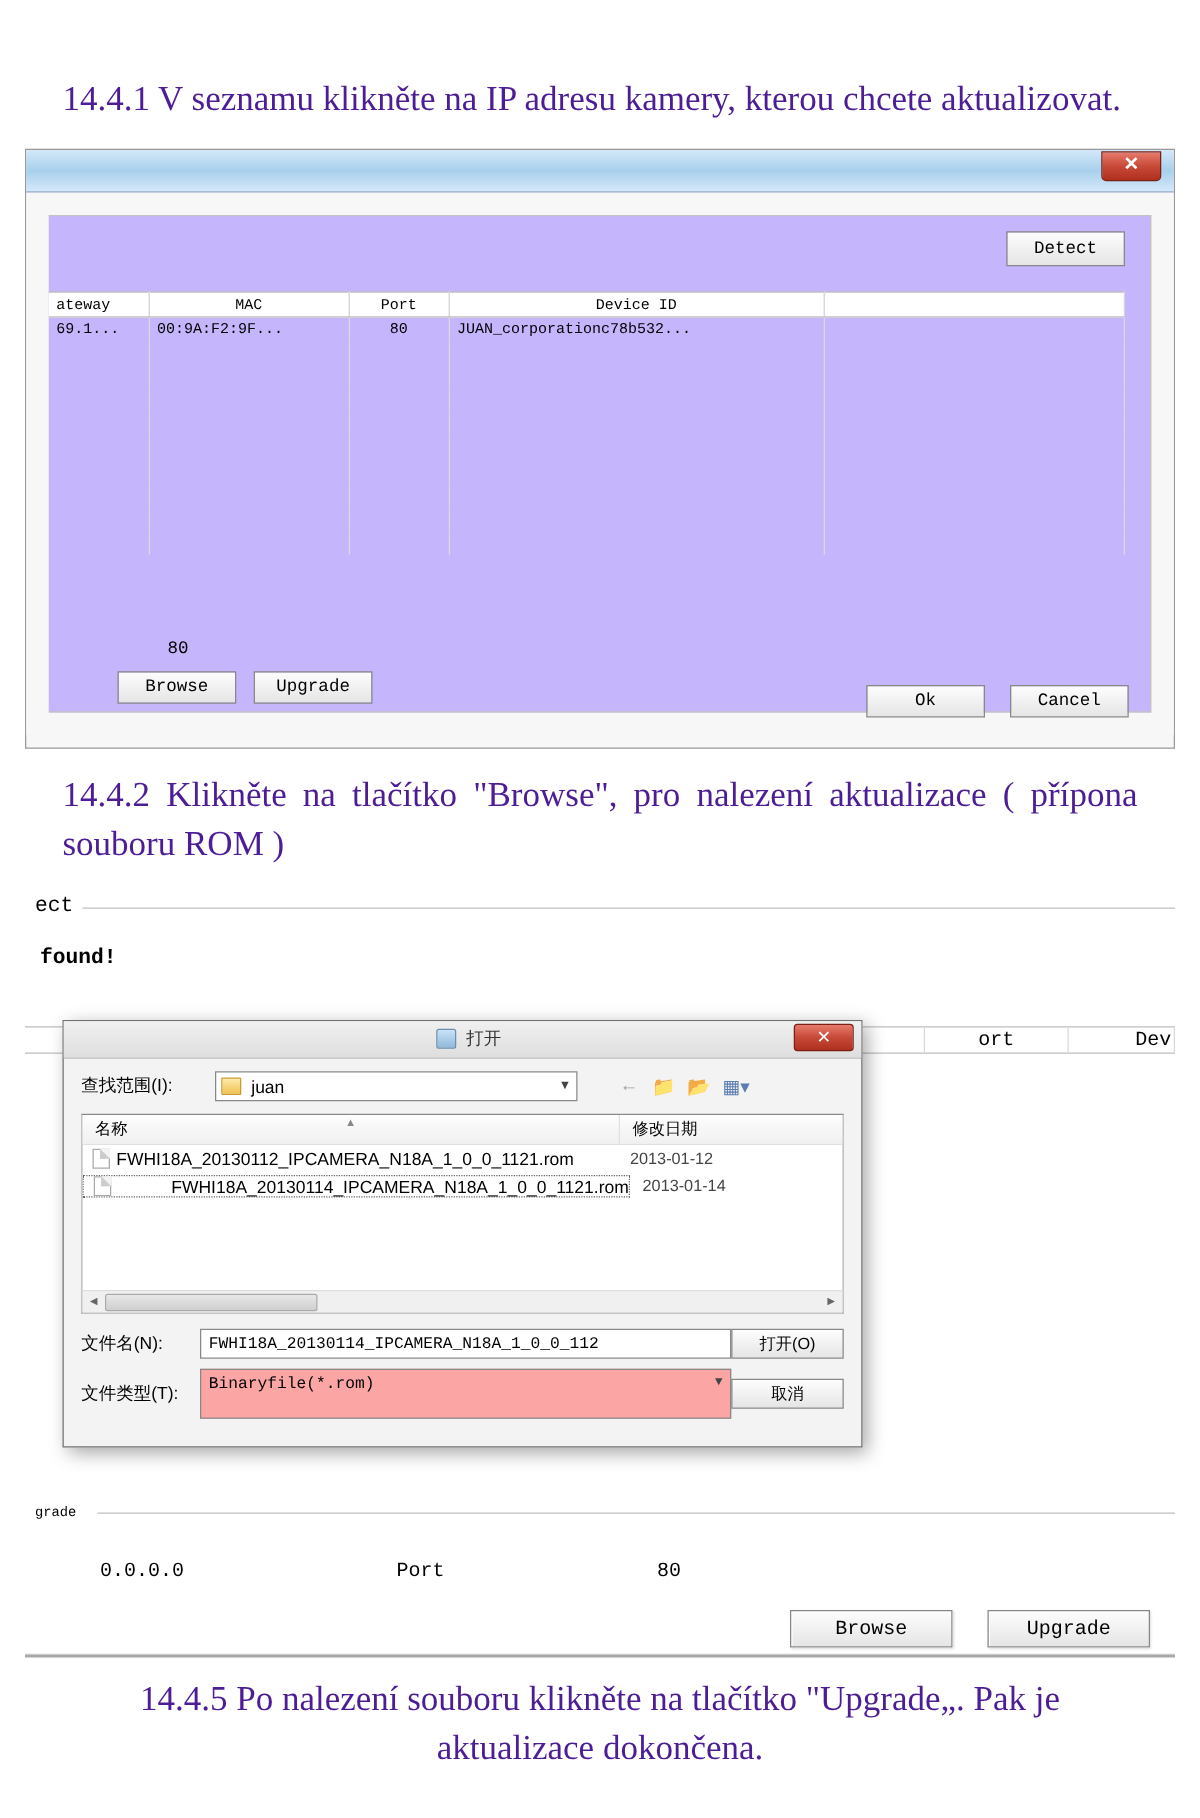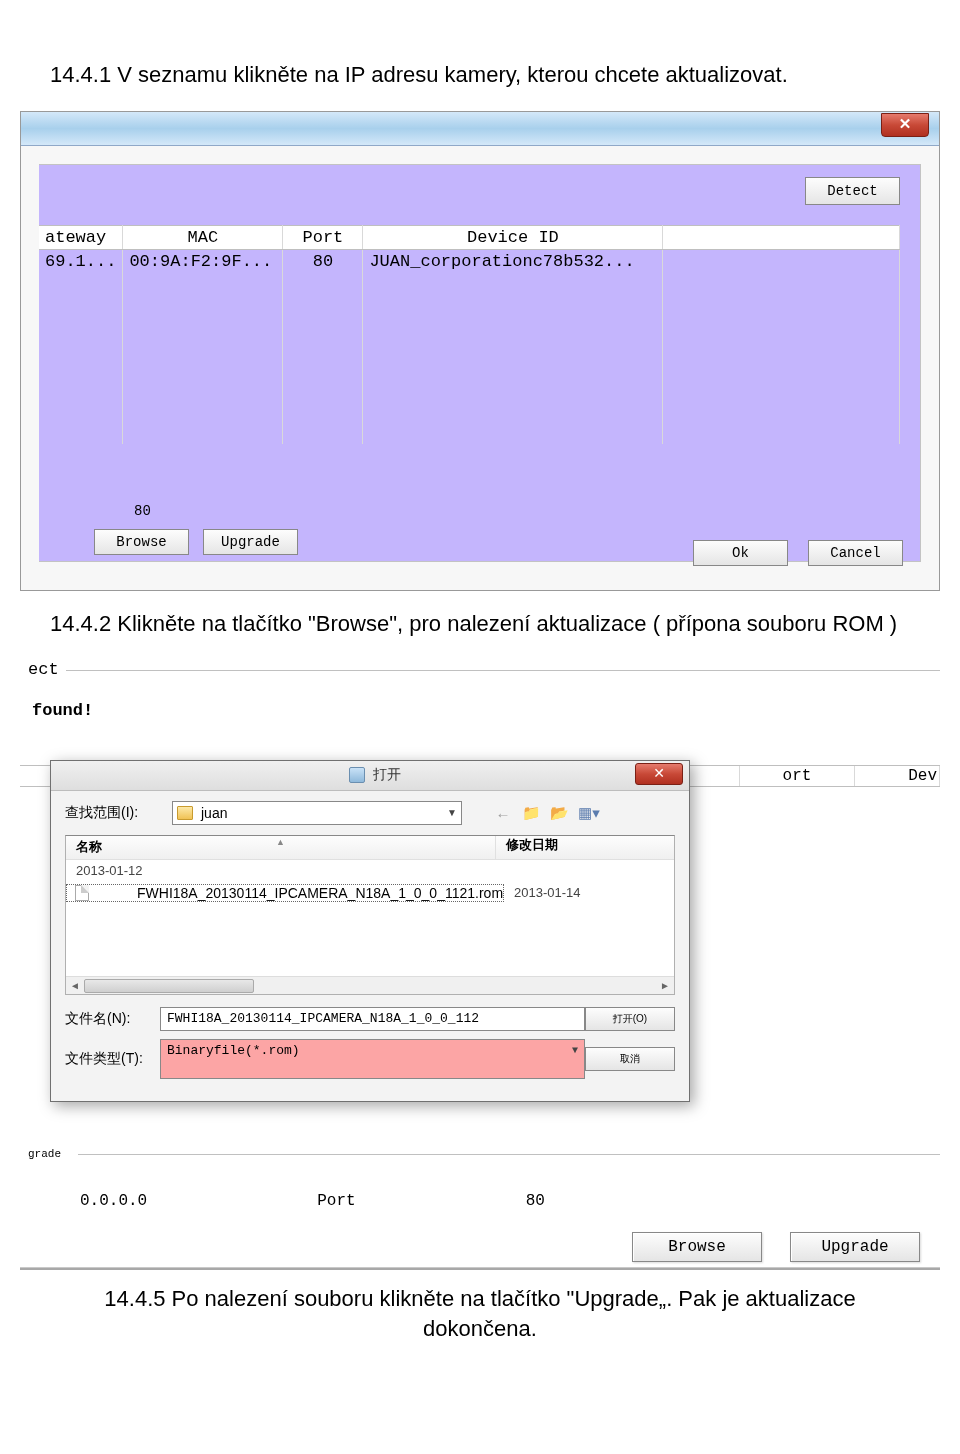--- a/index.html
+++ b/index.html
@@ -6,24 +6,25 @@
     body {
       margin: 0;
       font-family: Arial, sans-serif;
       background: #fff;
       width: 960px;
     }
     .page {
       padding: 60px 50px 40px 50px;
     }
     .instruction {
-      font-size: 22px;
+      font-size: 28px;
       line-height: 1.4;
       margin-bottom: 20px;
-      color: #000000;
+      color: #4c1d95;
+      font-family: Liberation Serif, serif;
     }
     .instruction.justified {
       text-align: justify;
     }
 
     
     .dialog1 {
       position: relative;
       background: #f7f7f7;
       border: 1px solid #999;
@@ -76,21 +77,21 @@
       text-align: center;
       line-height: 26px;
     }
     .device-table {
       position: absolute;
       top: 60px;
       left: 0;
       right: 20px;
       border-collapse: collapse;
       font-family: "Courier New", monospace;
-      font-size: 17px;
+      font-size: 12px;
       width: calc(100% - 20px);
     }
     .device-table th {
       border: 1px solid #d9d9d9;
       border-top: 1px solid #bfbfbf;
       border-bottom: 1px solid #bfbfbf;
       padding: 2px 8px;
       font-weight: normal;
       text-align: center;
       height: 20px;
@@ -310,22 +311,21 @@
       margin-bottom: 12px;
       position: relative;
       overflow: hidden;
     }
     .fl-header {
       display: flex;
       height: 24px;
       border-bottom: 1px solid #e0e0e0;
       background: linear-gradient(to bottom, #fdfdfd, #f0f0f0);
       font-size: 13px;
-      align-items: flex-start;
-      font-weight: bold;
+      align-items: center;
     }
     .fl-col1 {
       flex: 0 0 430px;
       padding-left: 10px;
       border-right: 1px solid #e0e0e0;
       height: 100%;
       display: flex;
       align-items: center;
       position: relative;
     }
@@ -437,21 +437,21 @@
       display: flex;
     }
     .combo-input span:first-child { flex: 1; }
     .open-action-btn {
       width: 90px;
       height: 24px;
       border: 1px solid #888;
       background: linear-gradient(to bottom, #fdfdfd, #e5e5e5);
       text-align: center;
       line-height: 22px;
-      font-size: 10px;
+      font-size: 13px;
     }
 
     
     .grade-section {
       position: absolute;
       bottom: 60px;
       left: 0;
       right: 0;
       font-family: "Courier New", monospace;
     }
@@ -649,20 +649,24 @@
 
         <div class="file-list">
           <div class="fl-header">
             <div class="fl-col1">
               <span>名称</span>
               <span class="fl-col-sort">▲</span>
             </div>
             <div class="fl-col2">修改日期</div>
           </div>
           <div class="fl-row">
+            <div class="fl-cell1">
+              <div class="file-icon"></div>
+              <span>FWHI18A_20130112_IPCAMERA_N18A_1_0_0_1121.rom</span>
+            </div>
             <div class="fl-cell2">2013-01-12</div>
           </div>
           <div class="fl-row selected">
             <div class="fl-cell1">
               <div class="file-icon"></div>
               <span>FWHI18A_20130114_IPCAMERA_N18A_1_0_0_1121.rom</span>
             </div>
             <div class="fl-cell2">2013-01-14</div>
           </div>
           <div class="scrollbar-h">

